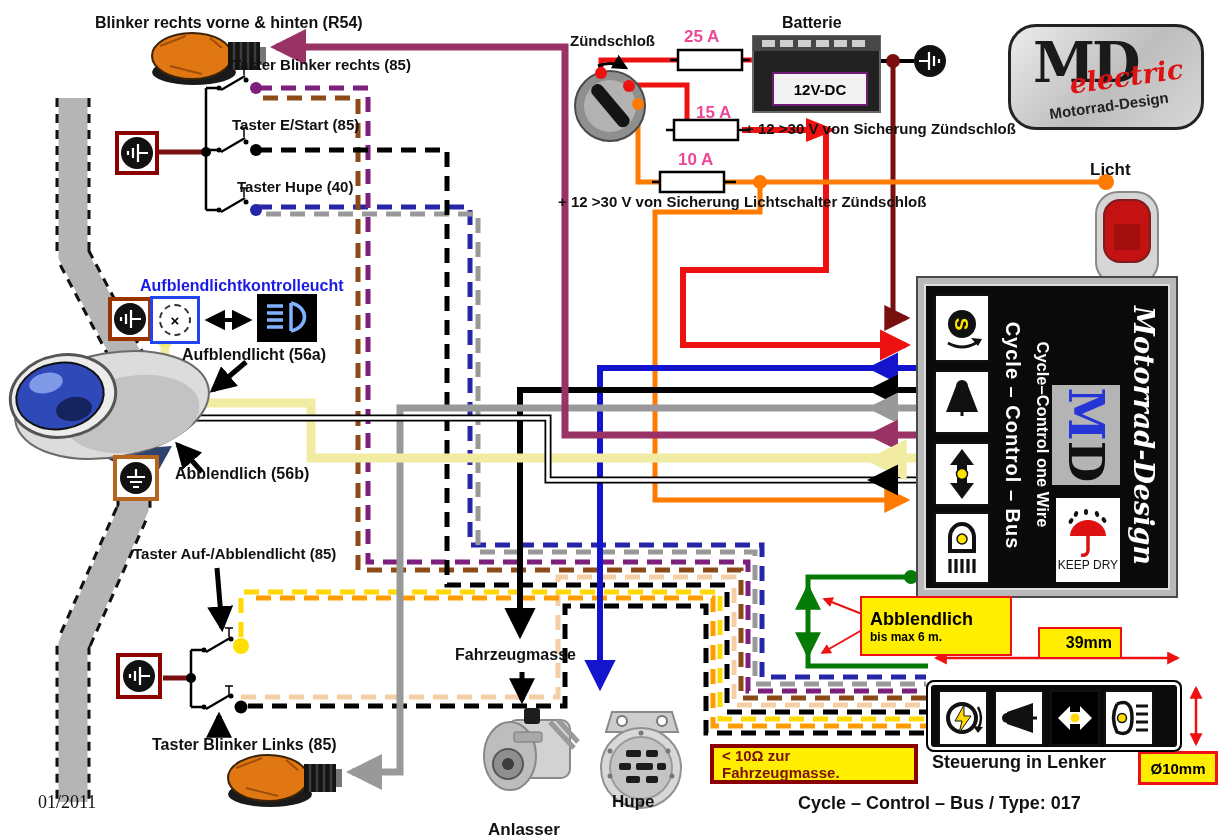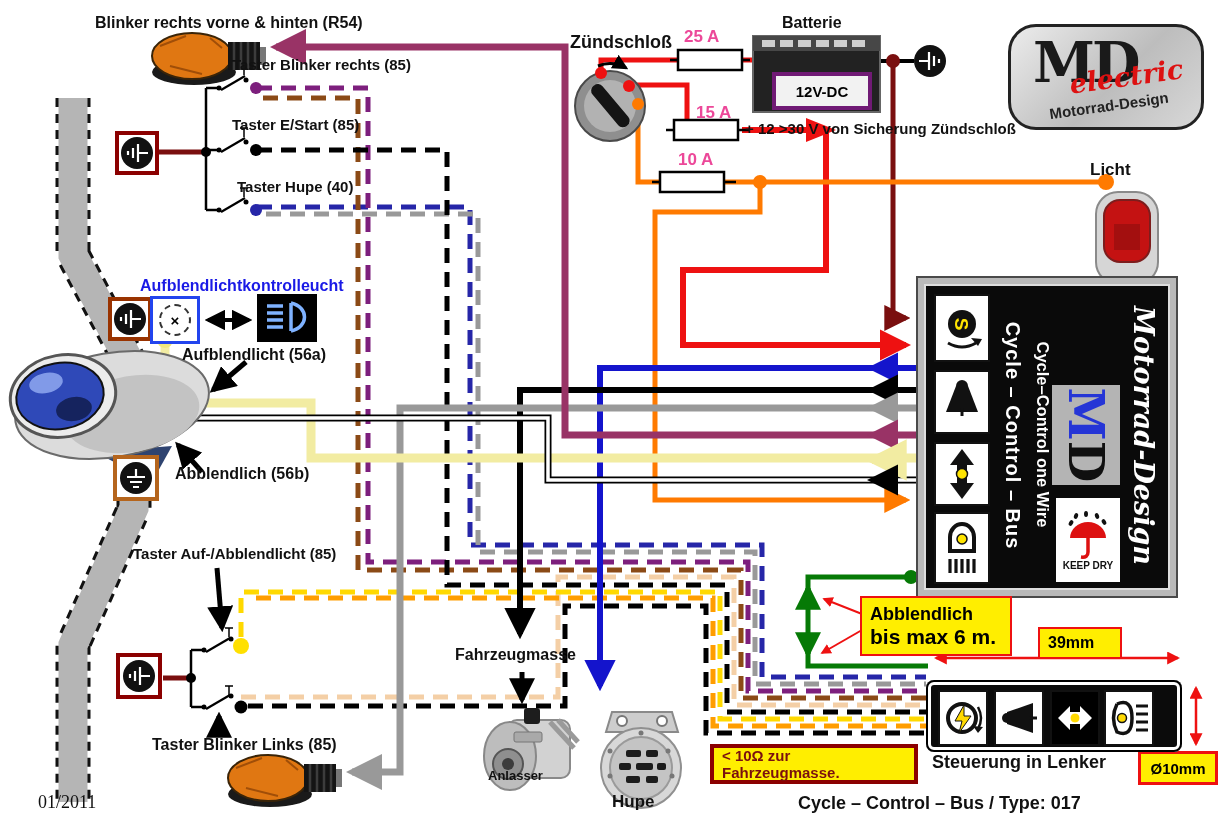--- a/index.html
+++ b/index.html
@@ -269,46 +269,47 @@
     <circle cx="45" cy="97" r="2.5" fill="#777"></circle>
         <circle cx="14" cy="70" r="2.5" fill="#777"></circle>
         <circle cx="14" cy="45" r="2.5" fill="#777"></circle>
   </g>
 </svg>
 
 <div class="lbl" style="left:95px;top:14px;font-size:16px">Blinker rechts vorne &amp; hinten  (R54)</div>
 <div class="lbl" style="left:232px;top:56px">Taster Blinker rechts (85)</div>
 <div class="lbl" style="left:232px;top:116px">Taster E/Start  (85)</div>
 <div class="lbl" style="left:237px;top:178px">Taster Hupe (40)</div>
-<div class="lbl" style="left:570px;top:32px;font-size:18px">Zündschloß</div>
+<div class="lbl" style="left:570px;top:32px;font-size:15px">Zündschloß</div>
 <div class="lbl red" style="left:684px;top:27px;font-size:17px">25 A</div>
 <div class="lbl" style="left:782px;top:14px;font-size:16px">Batterie</div>
 <div class="lbl red" style="left:696px;top:103px;font-size:17px">15 A</div>
 <div class="lbl" style="left:745px;top:120px">+ 12 &gt;30 V von  Sicherung Zündschloß</div>
 <div class="lbl red" style="left:678px;top:150px;font-size:17px">10 A</div>
+<div class="lbl" style="left:558px;top:193px">+ 12 &gt;30 V von Sicherung Lichtschalter Zündschloß</div>
 <div class="lbl" style="left:1090px;top:160px;font-size:17px">Licht</div>
 <div class="lbl" style="left:140px;top:277px;font-size:16px;color:#1a1ae6">Aufblendlichtkontrolleucht</div>
 <div class="lbl" style="left:182px;top:346px;font-size:16px">Aufblendlicht (56a)</div>
 <div class="lbl" style="left:175px;top:465px;font-size:16px">Abblendlich (56b)</div>
 <div class="lbl" style="left:133px;top:545px">Taster Auf-/Abblendlicht (85)</div>
 <div class="lbl" style="left:152px;top:736px;font-size:16px">Taster Blinker Links (85)</div>
 <div class="lbl" style="left:38px;top:792px;font-family:'Liberation Serif',serif;font-weight:normal;font-size:18px">01/2011</div>
 <div class="lbl" style="left:455px;top:646px;font-size:16px">Fahrzeugmasse</div>
-<div class="lbl" style="left:488px;top:768px;font-size:13px">Anlasser</div>
+<div class="lbl" style="left:488px;top:820px;font-size:17px">Anlasser</div>
 <div class="lbl" style="left:612px;top:792px;font-size:17px">Hupe</div>
 <div class="lbl" style="left:932px;top:752px;font-size:18px">Steuerung in Lenker</div>
 <div class="lbl" style="left:798px;top:793px;font-size:18px">Cycle – Control – Bus   / Type: 017</div>
 
-<div class="abs" style="left:772px;top:72px;width:92px;height:30px;background:#f2f2f2;border:4px solid #701a75;display:flex;align-items:center;justify-content:center;font-weight:bold;font-size:15px;z-index:5">12V-DC</div>
+<div class="abs" style="left:772px;top:72px;width:92px;height:30px;background:#f2f2f2;border:2px solid #701a75;display:flex;align-items:center;justify-content:center;font-weight:bold;font-size:15px;z-index:5">12V-DC</div>
 
 <div class="ybox" style="left:860px;top:596px;width:152px;height:60px">
   <div style="font-weight:bold;font-size:18px">Abblendlich</div>
-  <div style="font-weight:bold;font-size:21px">bis max  6 m.</div>
-</div>
-<div class="ybox" style="left:1038px;top:627px;width:84px;height:32px;align-items:flex-start">
+  <div style="font-weight:bold;font-size:12px">bis max  6 m.</div>
+</div>
+<div class="ybox" style="left:1038px;top:627px;width:84px;height:32px;align-items:flex-end">
   <div style="font-weight:bold;font-size:16px">39mm</div>
 </div>
 <div class="ybox" style="left:1138px;top:751px;width:80px;height:34px;border-width:3px;align-items:center">
   <div style="font-weight:bold;font-size:15px">Ø10mm</div>
 </div>
 <div class="ybox" style="left:710px;top:744px;width:208px;height:40px;border:4px solid #8b0000;align-items:center">
   <div style="font-weight:bold;font-size:15px;color:#7a0f0f">&lt; 10Ω zur Fahrzeugmasse.</div>
 </div>
 
 <div class="gnd" style="left:115px;top:131px">
@@ -406,21 +407,21 @@
 <div class="abs" style="left:1056px;top:498px;width:64px;height:84px;background:#fff;z-index:7;display:flex;flex-direction:column;align-items:center;justify-content:center">
   <svg width="44" height="50">
     <ellipse cx="10" cy="6" rx="2" ry="3" fill="#111" transform="rotate(20 10 6)"></ellipse>
         <ellipse cx="20" cy="4" rx="2" ry="3" fill="#111"></ellipse>
         <ellipse cx="31" cy="6" rx="2" ry="3" fill="#111" transform="rotate(-20 31 6)"></ellipse>
         <ellipse cx="38" cy="12" rx="2" ry="3" fill="#111" transform="rotate(-30 38 12)"></ellipse>
         <ellipse cx="5" cy="13" rx="2" ry="3" fill="#111" transform="rotate(30 5 13)"></ellipse>
     <path d="M4,28 A18,16 0 0 1 40,28 Z" fill="#dd1111"></path>
     <path d="M22,28 V42 q0,6 -7,5" stroke="#dd1111" stroke-width="3.5" fill="none"></path>
   </svg>
-  <div style="font-weight:bold;font-size:10px;color:#111">KEEP DRY</div>
+  <div style="font-weight:normal;font-size:12px;color:#111">KEEP DRY</div>
 </div>
 <div class="boxtext rot90" style="left:994px;top:420px;width:298px;font-size:27px;font-style:italic;font-family:'DejaVu Serif',serif;font-weight:bold">Motorrad-Design</div>
 
 <div class="abs" style="left:926px;top:680px;width:256px;height:72px;background:#0b0b0b;border-radius:8px;box-shadow:inset 0 0 0 2px #000, inset 0 0 0 5px #fff;z-index:6"></div>
 <div class="tile" style="left:938px;top:690px;width:46px;height:52px">
   <svg width="42" height="46">
         <circle cx="20" cy="23" r="14" fill="#fff" stroke="#111" stroke-width="4"></circle>
         <polygon points="22,10 13,26 20,26 17,38 29,21 22,21" fill="#ffd900" stroke="#111" stroke-width="1"></polygon>
         <path d="M36,12 q6,11 0,22" stroke="#111" stroke-width="2.5" fill="none"></path>
         <polygon points="36,38 31,31 41,32" fill="#111"></polygon>

